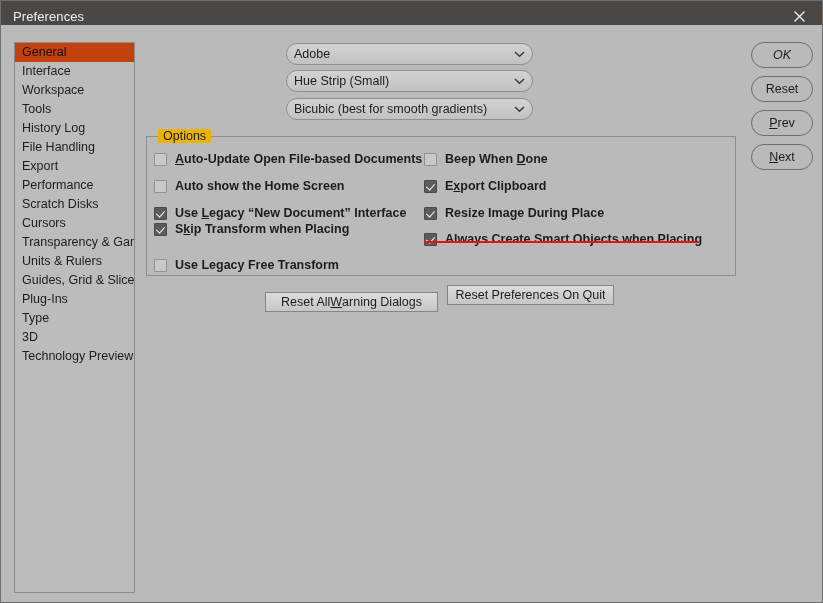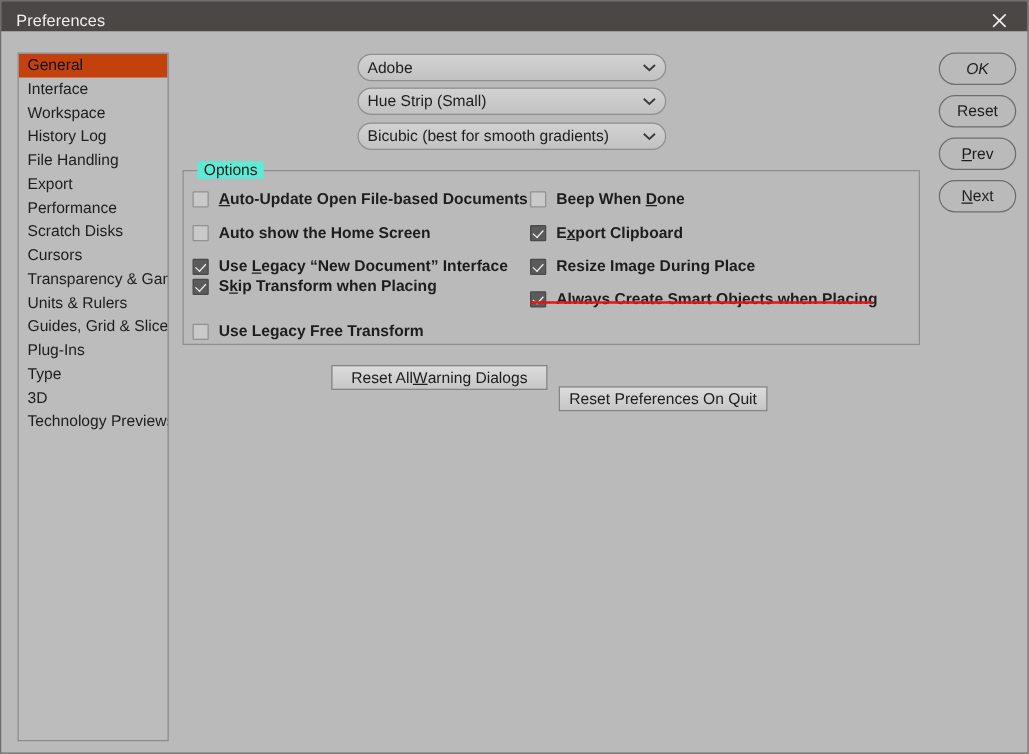--- a/index.html
+++ b/index.html
@@ -112,21 +112,21 @@
   #options-group {
     position: absolute;
     left: 145px; top: 135px;
     width: 590px; height: 140px;
     border: 1px solid #8e8e8e;
     box-sizing: border-box;
   }
   #options-legend {
     position: absolute;
     left: 157px; top: 128px;
-    background: #5eead4;
+    background: #eab308;
     padding: 0 5px;
     font-size: 12.5px;
     color: #1d1d1d;
   }
 
   
   .cb-row {
     position: absolute;
     height: 18px;
     display: flex;
@@ -215,20 +215,21 @@
         <line x1="1.5" y1="1.5" x2="11.5" y2="11.5" stroke="#f2f2f2" stroke-width="1.3"></line>
         <line x1="11.5" y1="1.5" x2="1.5" y2="11.5" stroke="#f2f2f2" stroke-width="1.3"></line>
       </svg>
     </div>
   </div>
 
   <div id="sidebar">
       <div class="side-item selected">General</div>
       <div class="side-item">Interface</div>
       <div class="side-item">Workspace</div>
+      <div class="side-item">Tools</div>
       <div class="side-item">History Log</div>
       <div class="side-item">File Handling</div>
       <div class="side-item">Export</div>
       <div class="side-item">Performance</div>
       <div class="side-item">Scratch Disks</div>
       <div class="side-item">Cursors</div>
       <div class="side-item">Transparency &amp; Gamut</div>
       <div class="side-item">Units &amp; Rulers</div>
       <div class="side-item">Guides, Grid &amp; Slices</div>
       <div class="side-item">Plug-Ins</div>
@@ -308,21 +309,21 @@
       <div class="cb-row" style="left: 423px; top: 229px;">
         <span class="cbox on"></span>
         <span class="cb-label">Always Create Smart Ob<u>j</u>ects when Placing</span>
       </div>
     </div>
 
   <div id="red-underline" style="background: rgb(232, 19, 19);"></div>
 
   <div id="bottom-buttons-area">
       <div class="push-btn" style="left: 264px; top: 291px; width: 173px;">Reset All <u>W</u>arning Dialogs</div>
-      <div class="push-btn" style="left: 446px; top: 308px; width: 167px;">Reset Preferences On Quit</div>
+      <div class="push-btn" style="left: 446px; top: 284px; width: 167px;">Reset Preferences On Quit</div>
     </div>
   <div id="side-buttons-area">
       <div class="round-btn" style="top: 41px; font-style: italic;">OK</div>
       <div class="round-btn" style="top: 75px;">Reset</div>
       <div class="round-btn" style="top: 109px;"><u>P</u>rev</div>
       <div class="round-btn" style="top: 143px;"><u>N</u>ext</div>
     </div>
 
 </div>
 

